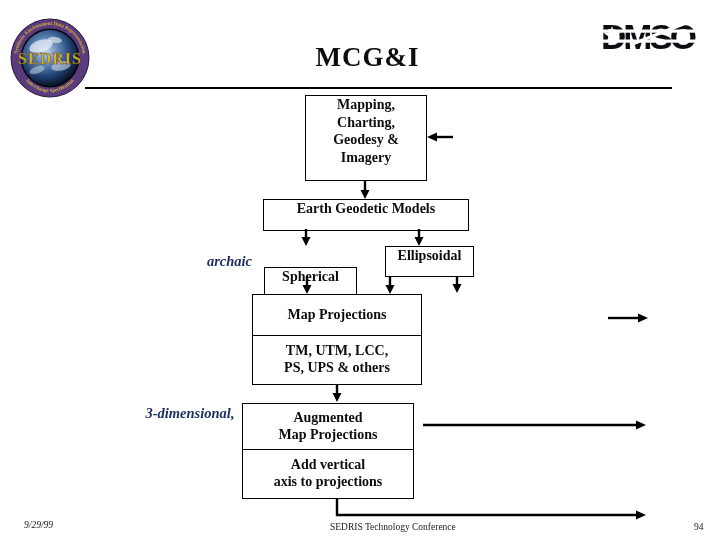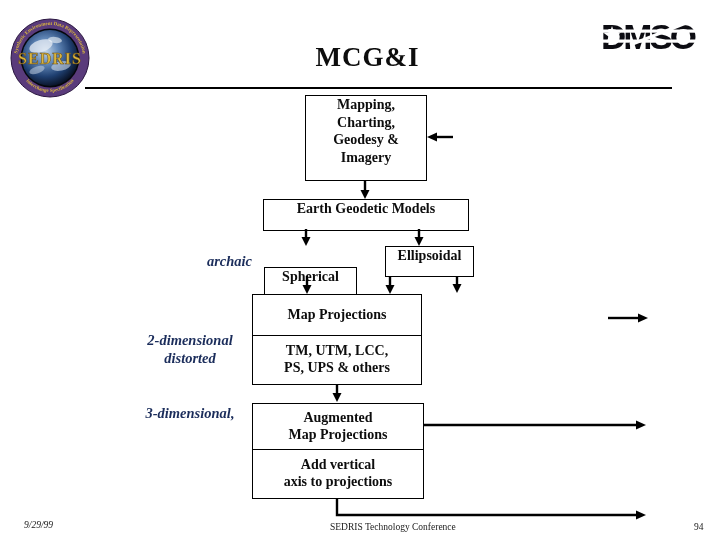--- a/index.html
+++ b/index.html
@@ -97,41 +97,37 @@
 
   <div class="box" style="left:264px; top:246px; width:91px; height:29px;margin-top:21px;">
     <span>Spherical</span>
   </div>
 
   <div class="box" style="left:385px; top:246px; width:87px; height:29px;">
     <span>Ellipsoidal</span>
   </div>
 
 
-  <div class="bluelabel" style="left:120px; top:331px; width:140px;">
-    <span class="ln">2-dimensional</span>
-    <span class="ln">distorted</span>
-  </div>
 
   <div class="stack" style="left:252px; top:294px; width:168px; height:89px;">
     <div class="srow" style="height:40px;">
       <span>Map Projections</span>
     </div>
     <div class="srow bottom">
       <span class="ln">TM, UTM, LCC,</span>
       <span class="ln">PS, UPS &amp; others</span>
     </div>
   </div>
 
 
   <div class="bluelabel" style="left:120px; top:404px; width:140px;">
     <span class="ln">3-dimensional,</span>
   </div>
 
-  <div class="stack" style="left:252px; top:403px; width:170px; height:94px;">
+  <div class="stack" style="left:242px; top:403px; width:170px; height:94px;">
     <div class="srow" style="height:45px;">
       <span class="ln">Augmented</span>
       <span class="ln">Map Projections</span>
     </div>
     <div class="srow bottom">
       <span class="ln">Add vertical</span>
       <span class="ln">axis to projections</span>
     </div>
   </div>
 

